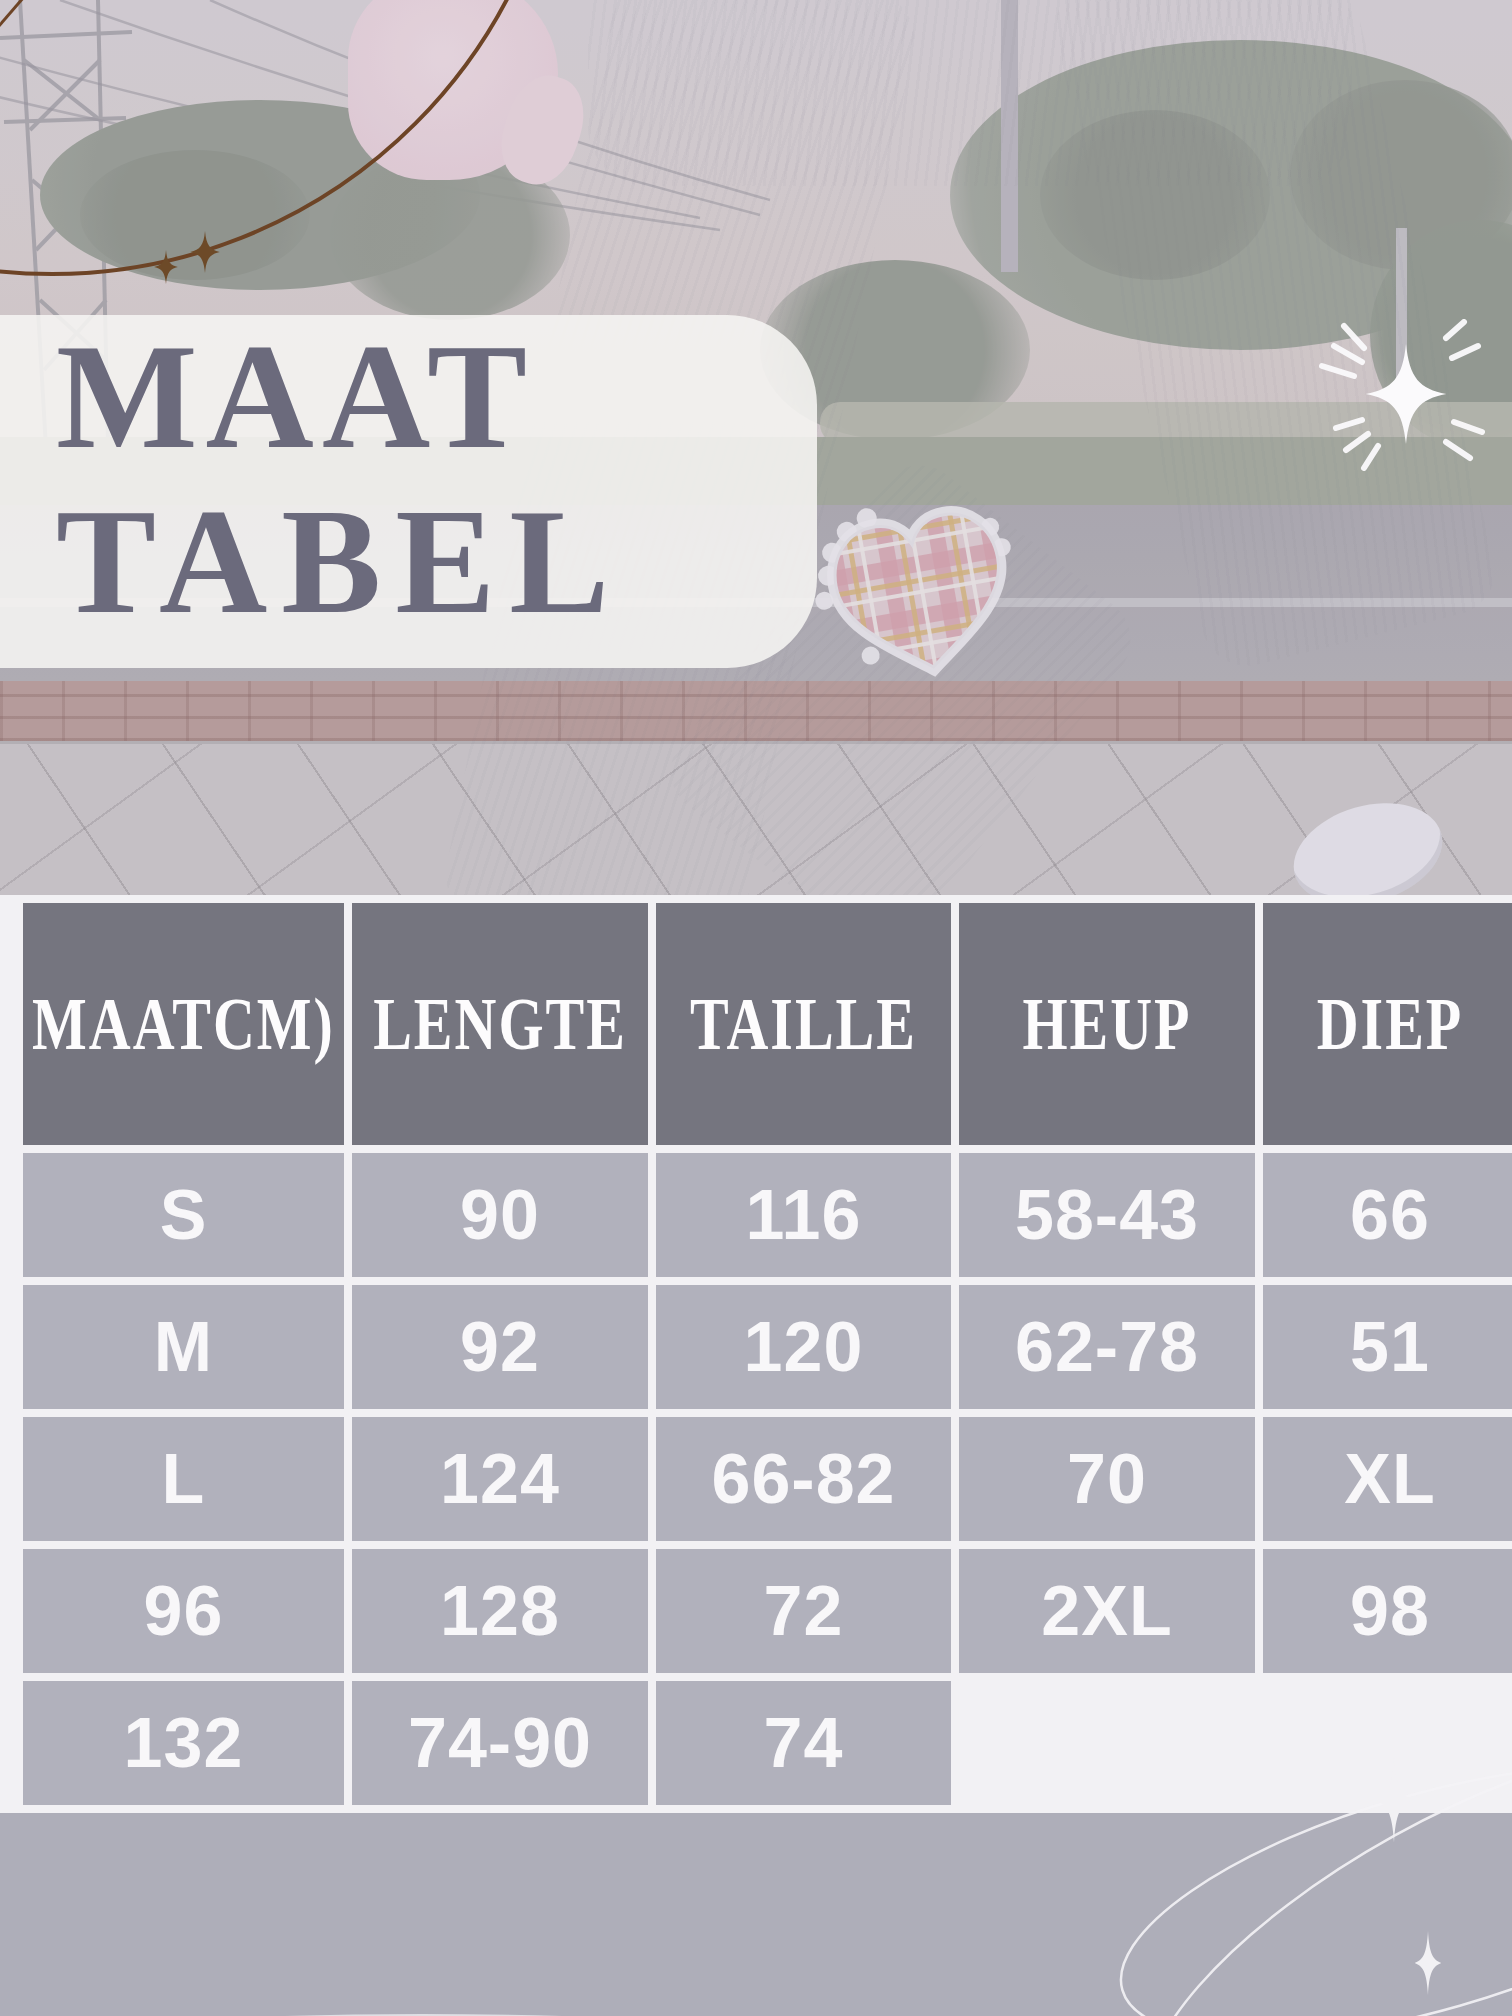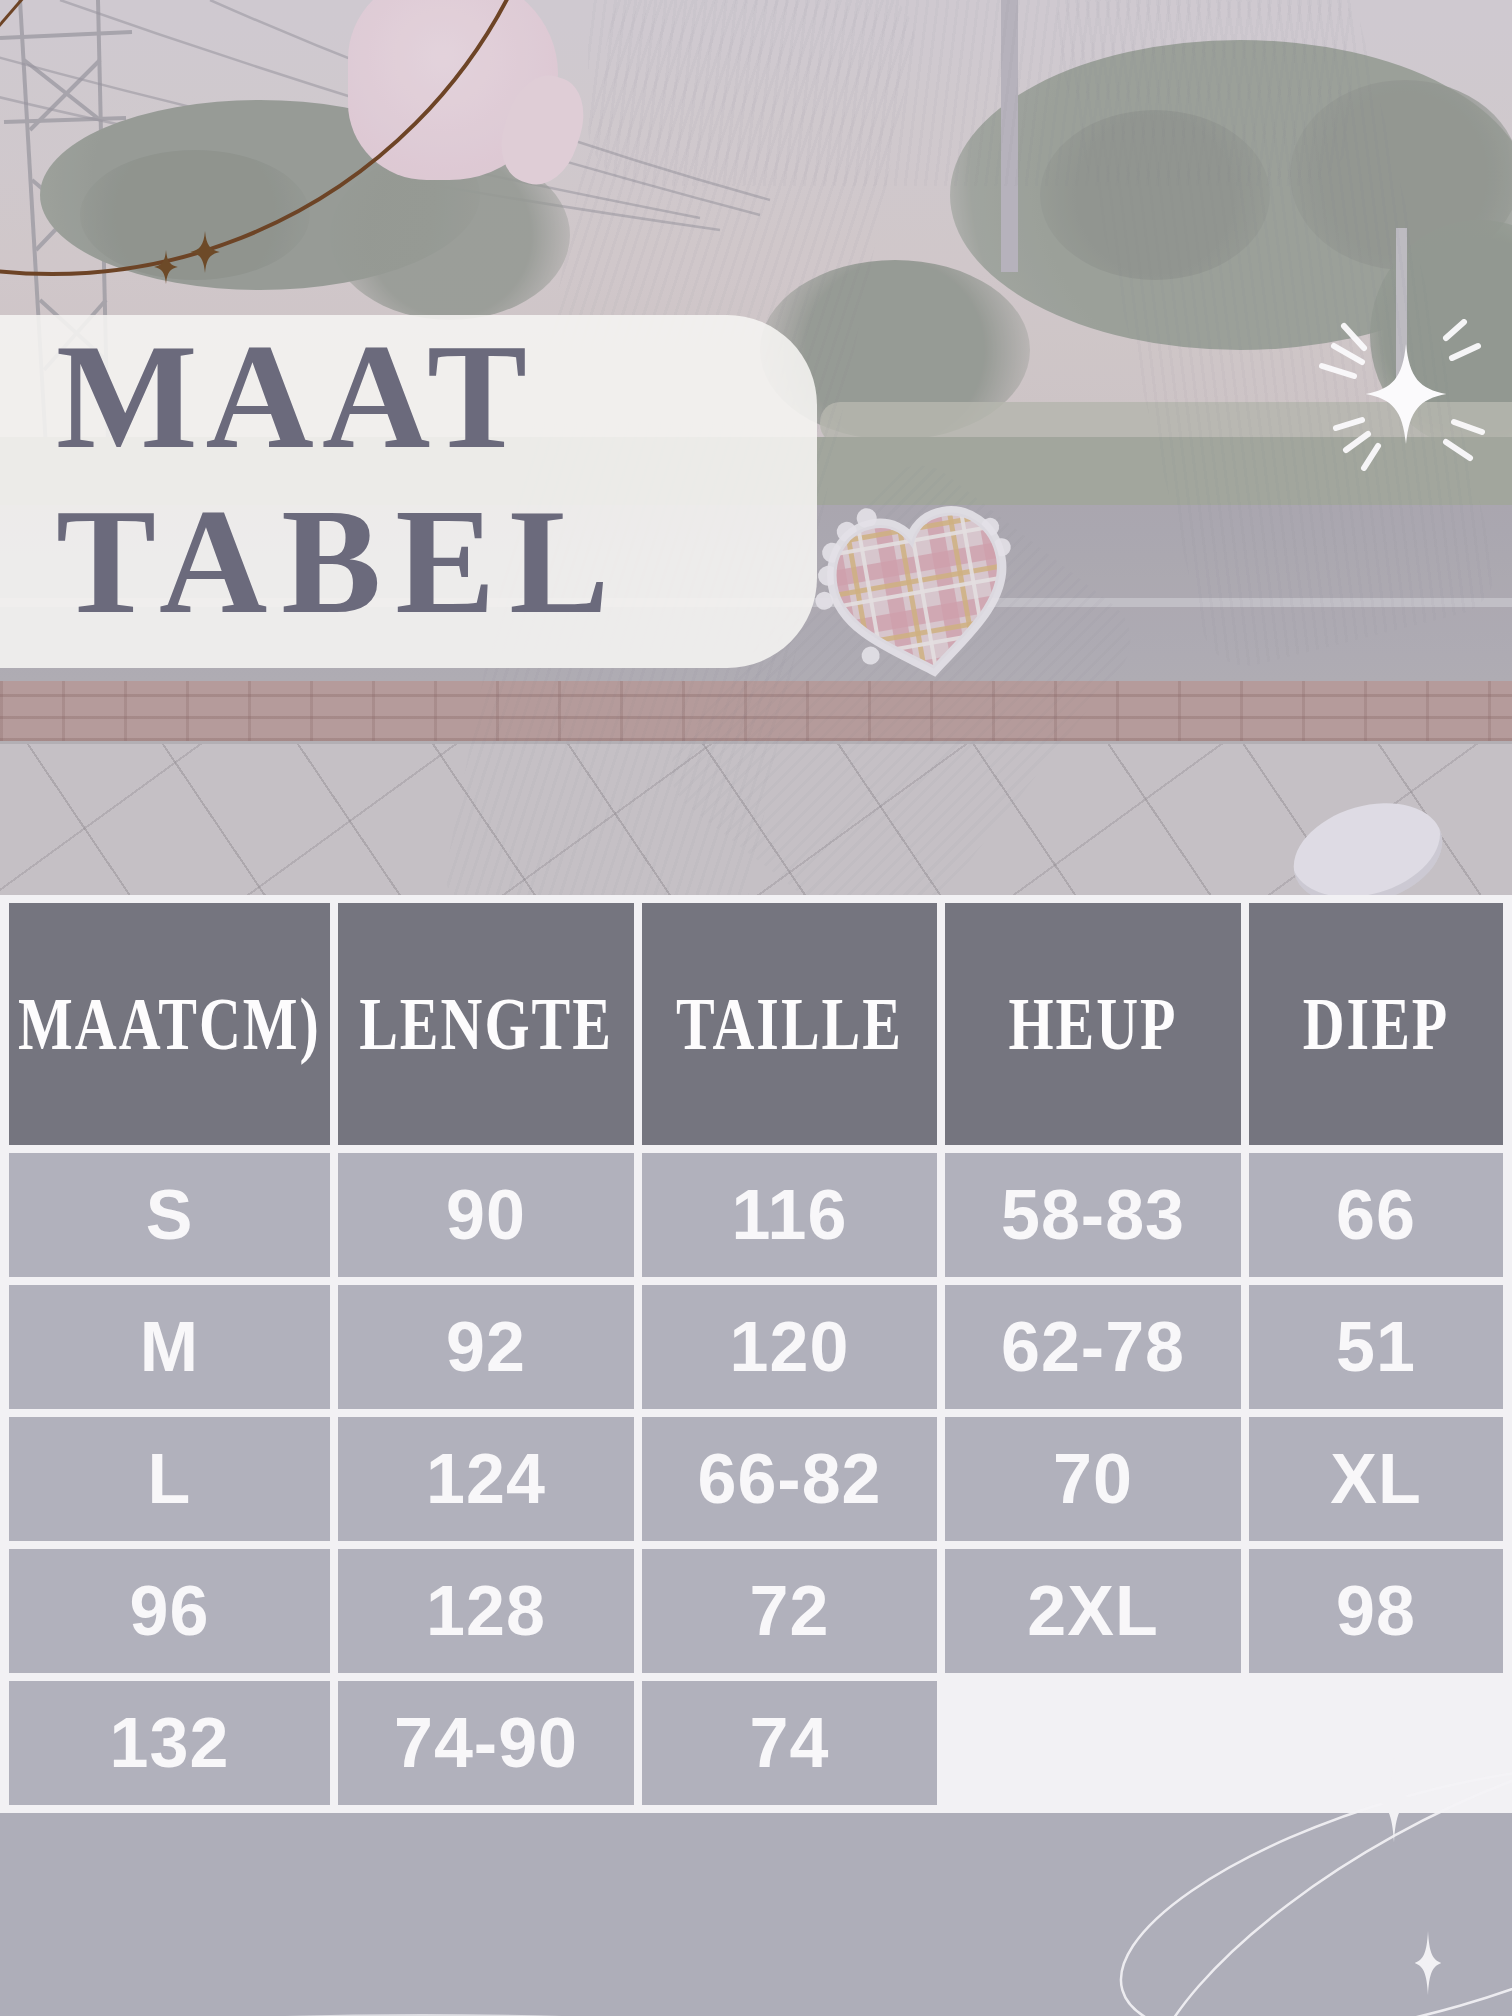--- a/index.html
+++ b/index.html
@@ -52,21 +52,21 @@
   
   .title-card{position:absolute;left:-20px;top:315px;width:837px;height:353px;
         background:rgba(246,245,243,.88);border-radius:0 90px 90px 0;}
   .title-line{position:absolute;color:#6b6a7c;font-family:"Liberation Serif",serif;
         font-weight:700;font-size:150px;line-height:1;white-space:nowrap;}
   .title-1{left:56px;top:321px;letter-spacing:8px;}
   .title-2{left:56px;top:486px;letter-spacing:14px;}
 
   
   .size-table{position:absolute;left:0;top:895px;width:1512px;height:918px;
-        background:#f2f1f4;padding:8px 9px;display:grid;gap:8px;
+        background:#f2f1f4;padding:8px 23px;display:grid;gap:8px;
         grid-template-columns:321px 296px 295px 296px 254px;
         grid-template-rows:242px repeat(5,124px);}
   .cell{display:flex;align-items:center;justify-content:center;}
   .th{background:#75757f;color:#fdfcfd;font-family:"Liberation Serif",serif;font-weight:700;font-size:58px;}
   .th span{display:inline-block;transform:scaleY(1.28);letter-spacing:2px;}
   .td{background:#b1b1bc;color:#f8f7f9;font-family:"Liberation Sans",sans-serif;
       font-weight:700;font-size:70px;letter-spacing:1px;}
 
   .decor-svg{position:absolute;left:0;top:0;width:1512px;height:2016px;pointer-events:none;}
 </style>
@@ -168,21 +168,21 @@
       </div>
       <div class="cell th">
         <span>HEUP</span>
       </div>
       <div class="cell th">
         <span>DIEP</span>
       </div>
       <div class="cell td">S</div>
       <div class="cell td">90</div>
       <div class="cell td">116</div>
-      <div class="cell td">58-83</div>
+      <div class="cell td">58-43</div>
       <div class="cell td">66</div>
       <div class="cell td">M</div>
       <div class="cell td">92</div>
       <div class="cell td">120</div>
       <div class="cell td">62-78</div>
       <div class="cell td">51</div>
       <div class="cell td">L</div>
       <div class="cell td">124</div>
       <div class="cell td">66-82</div>
       <div class="cell td">70</div>

